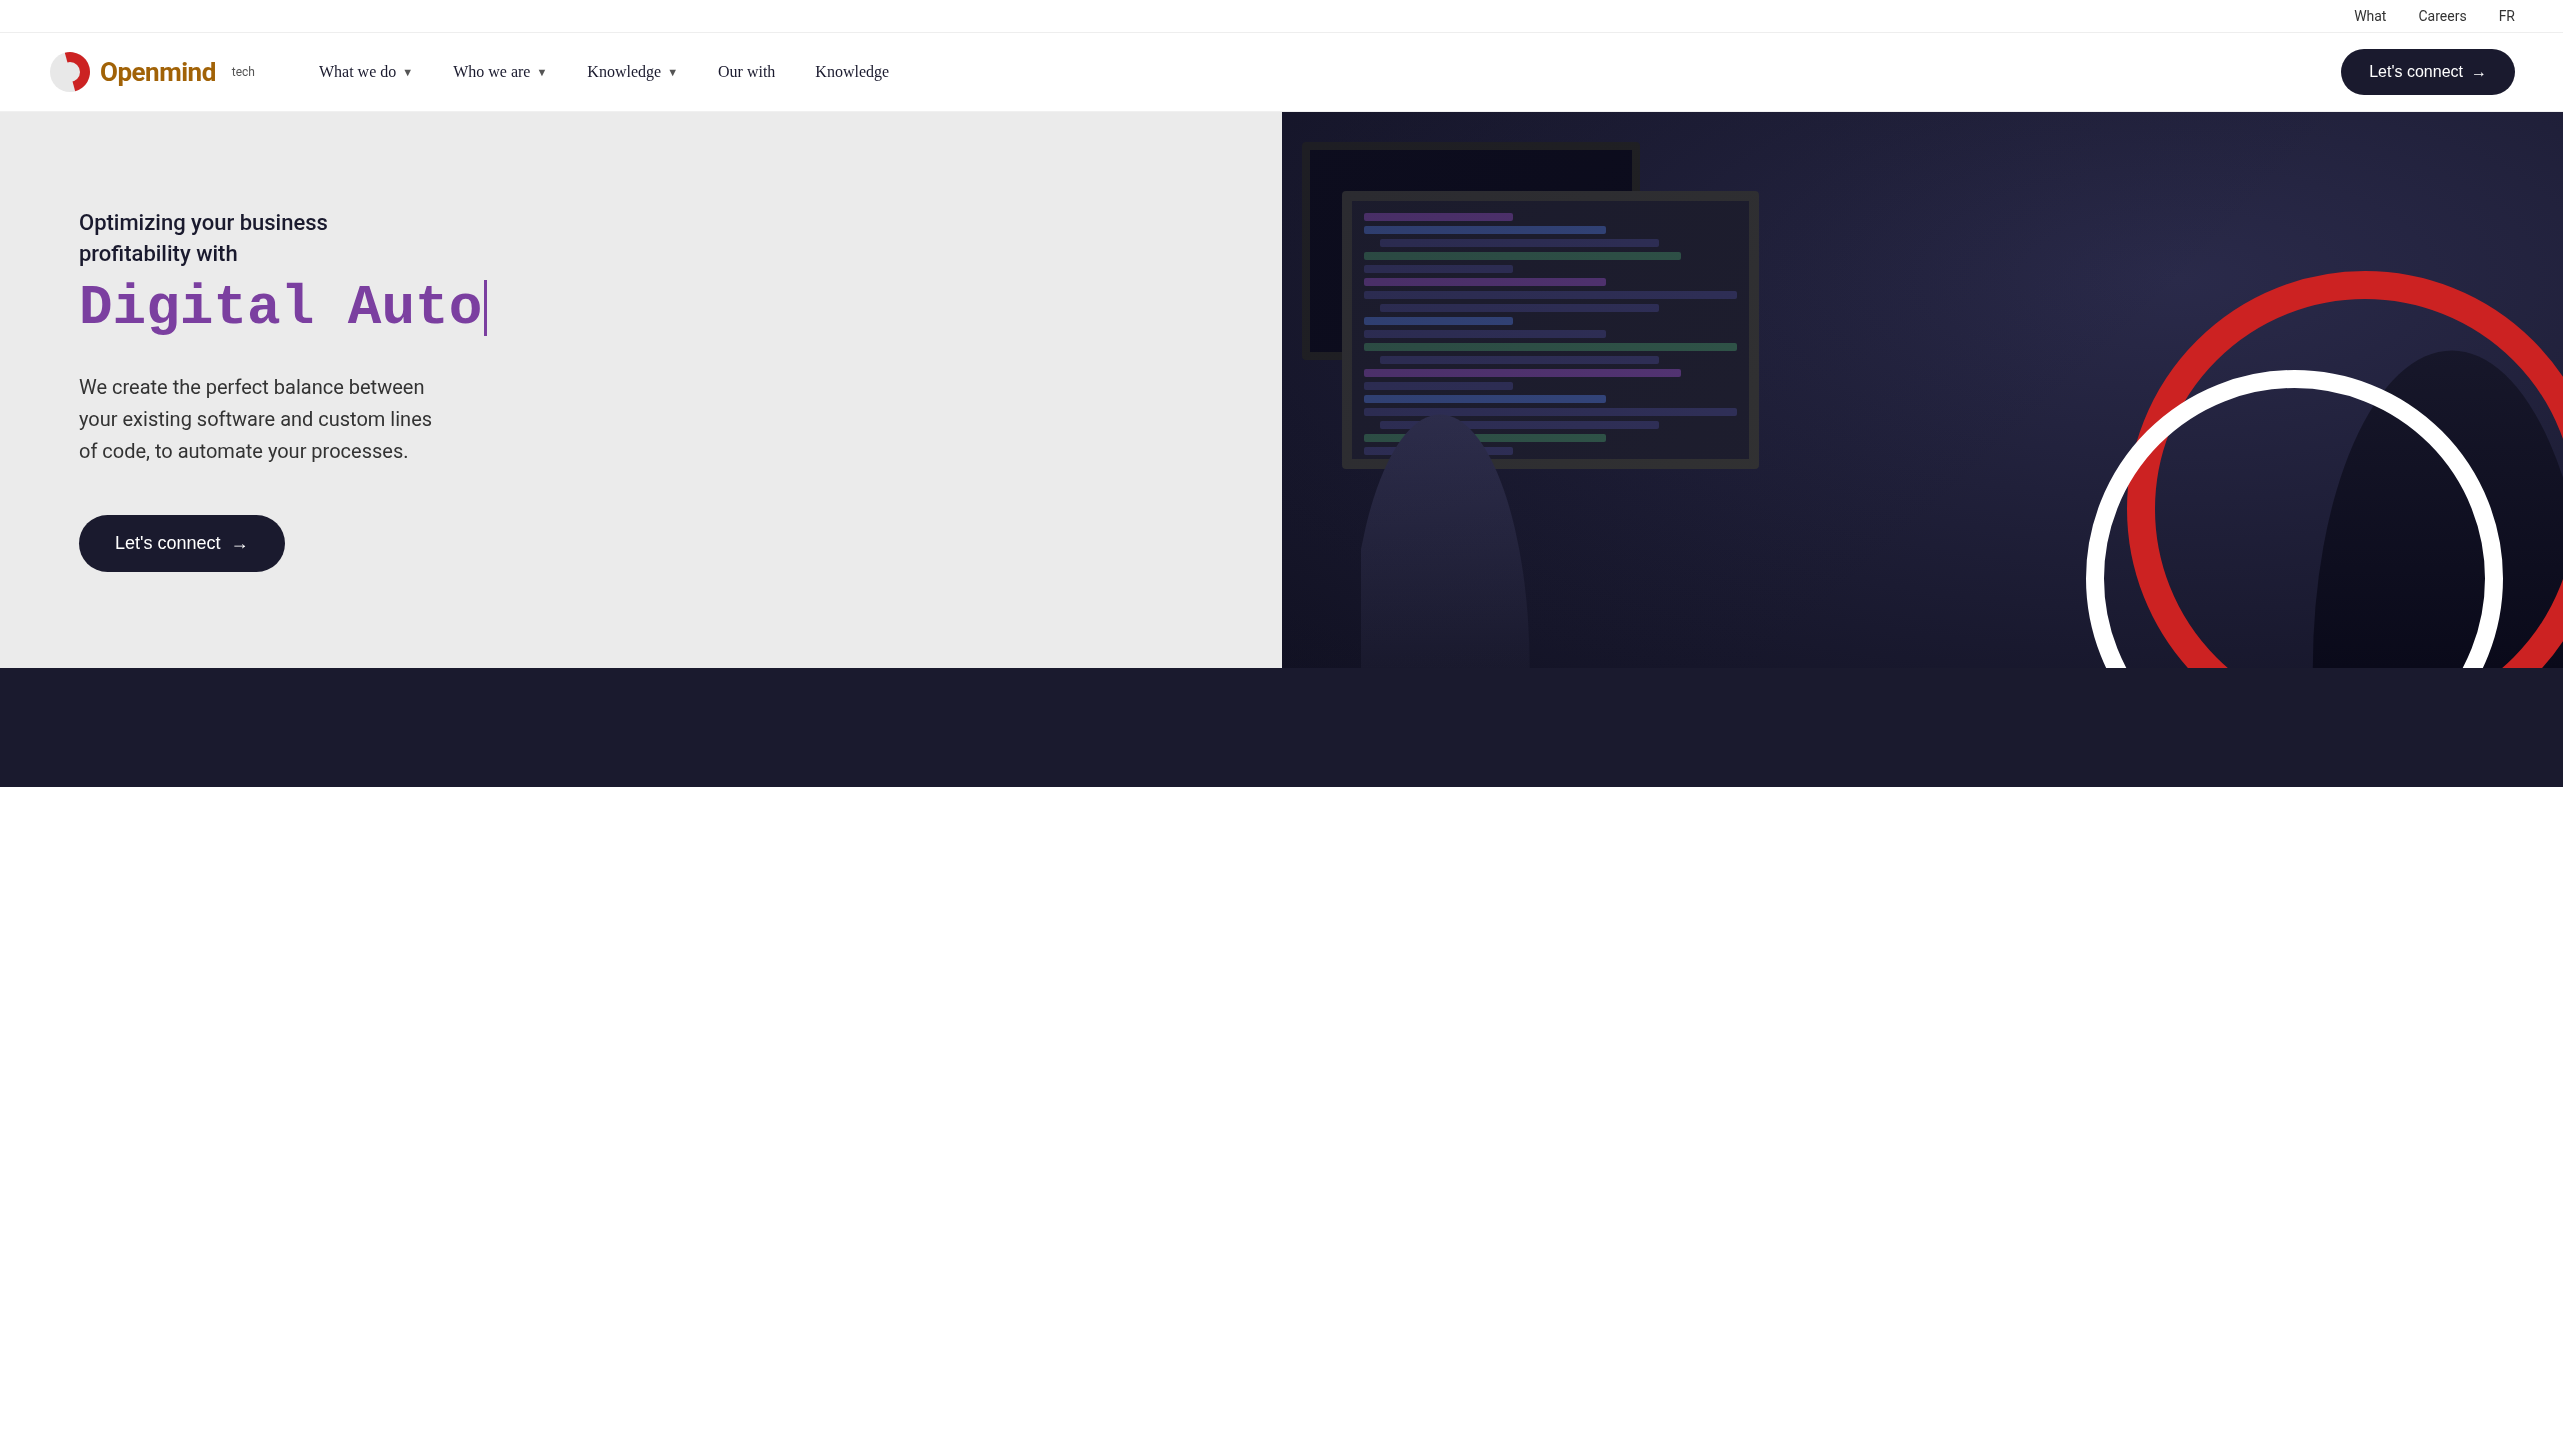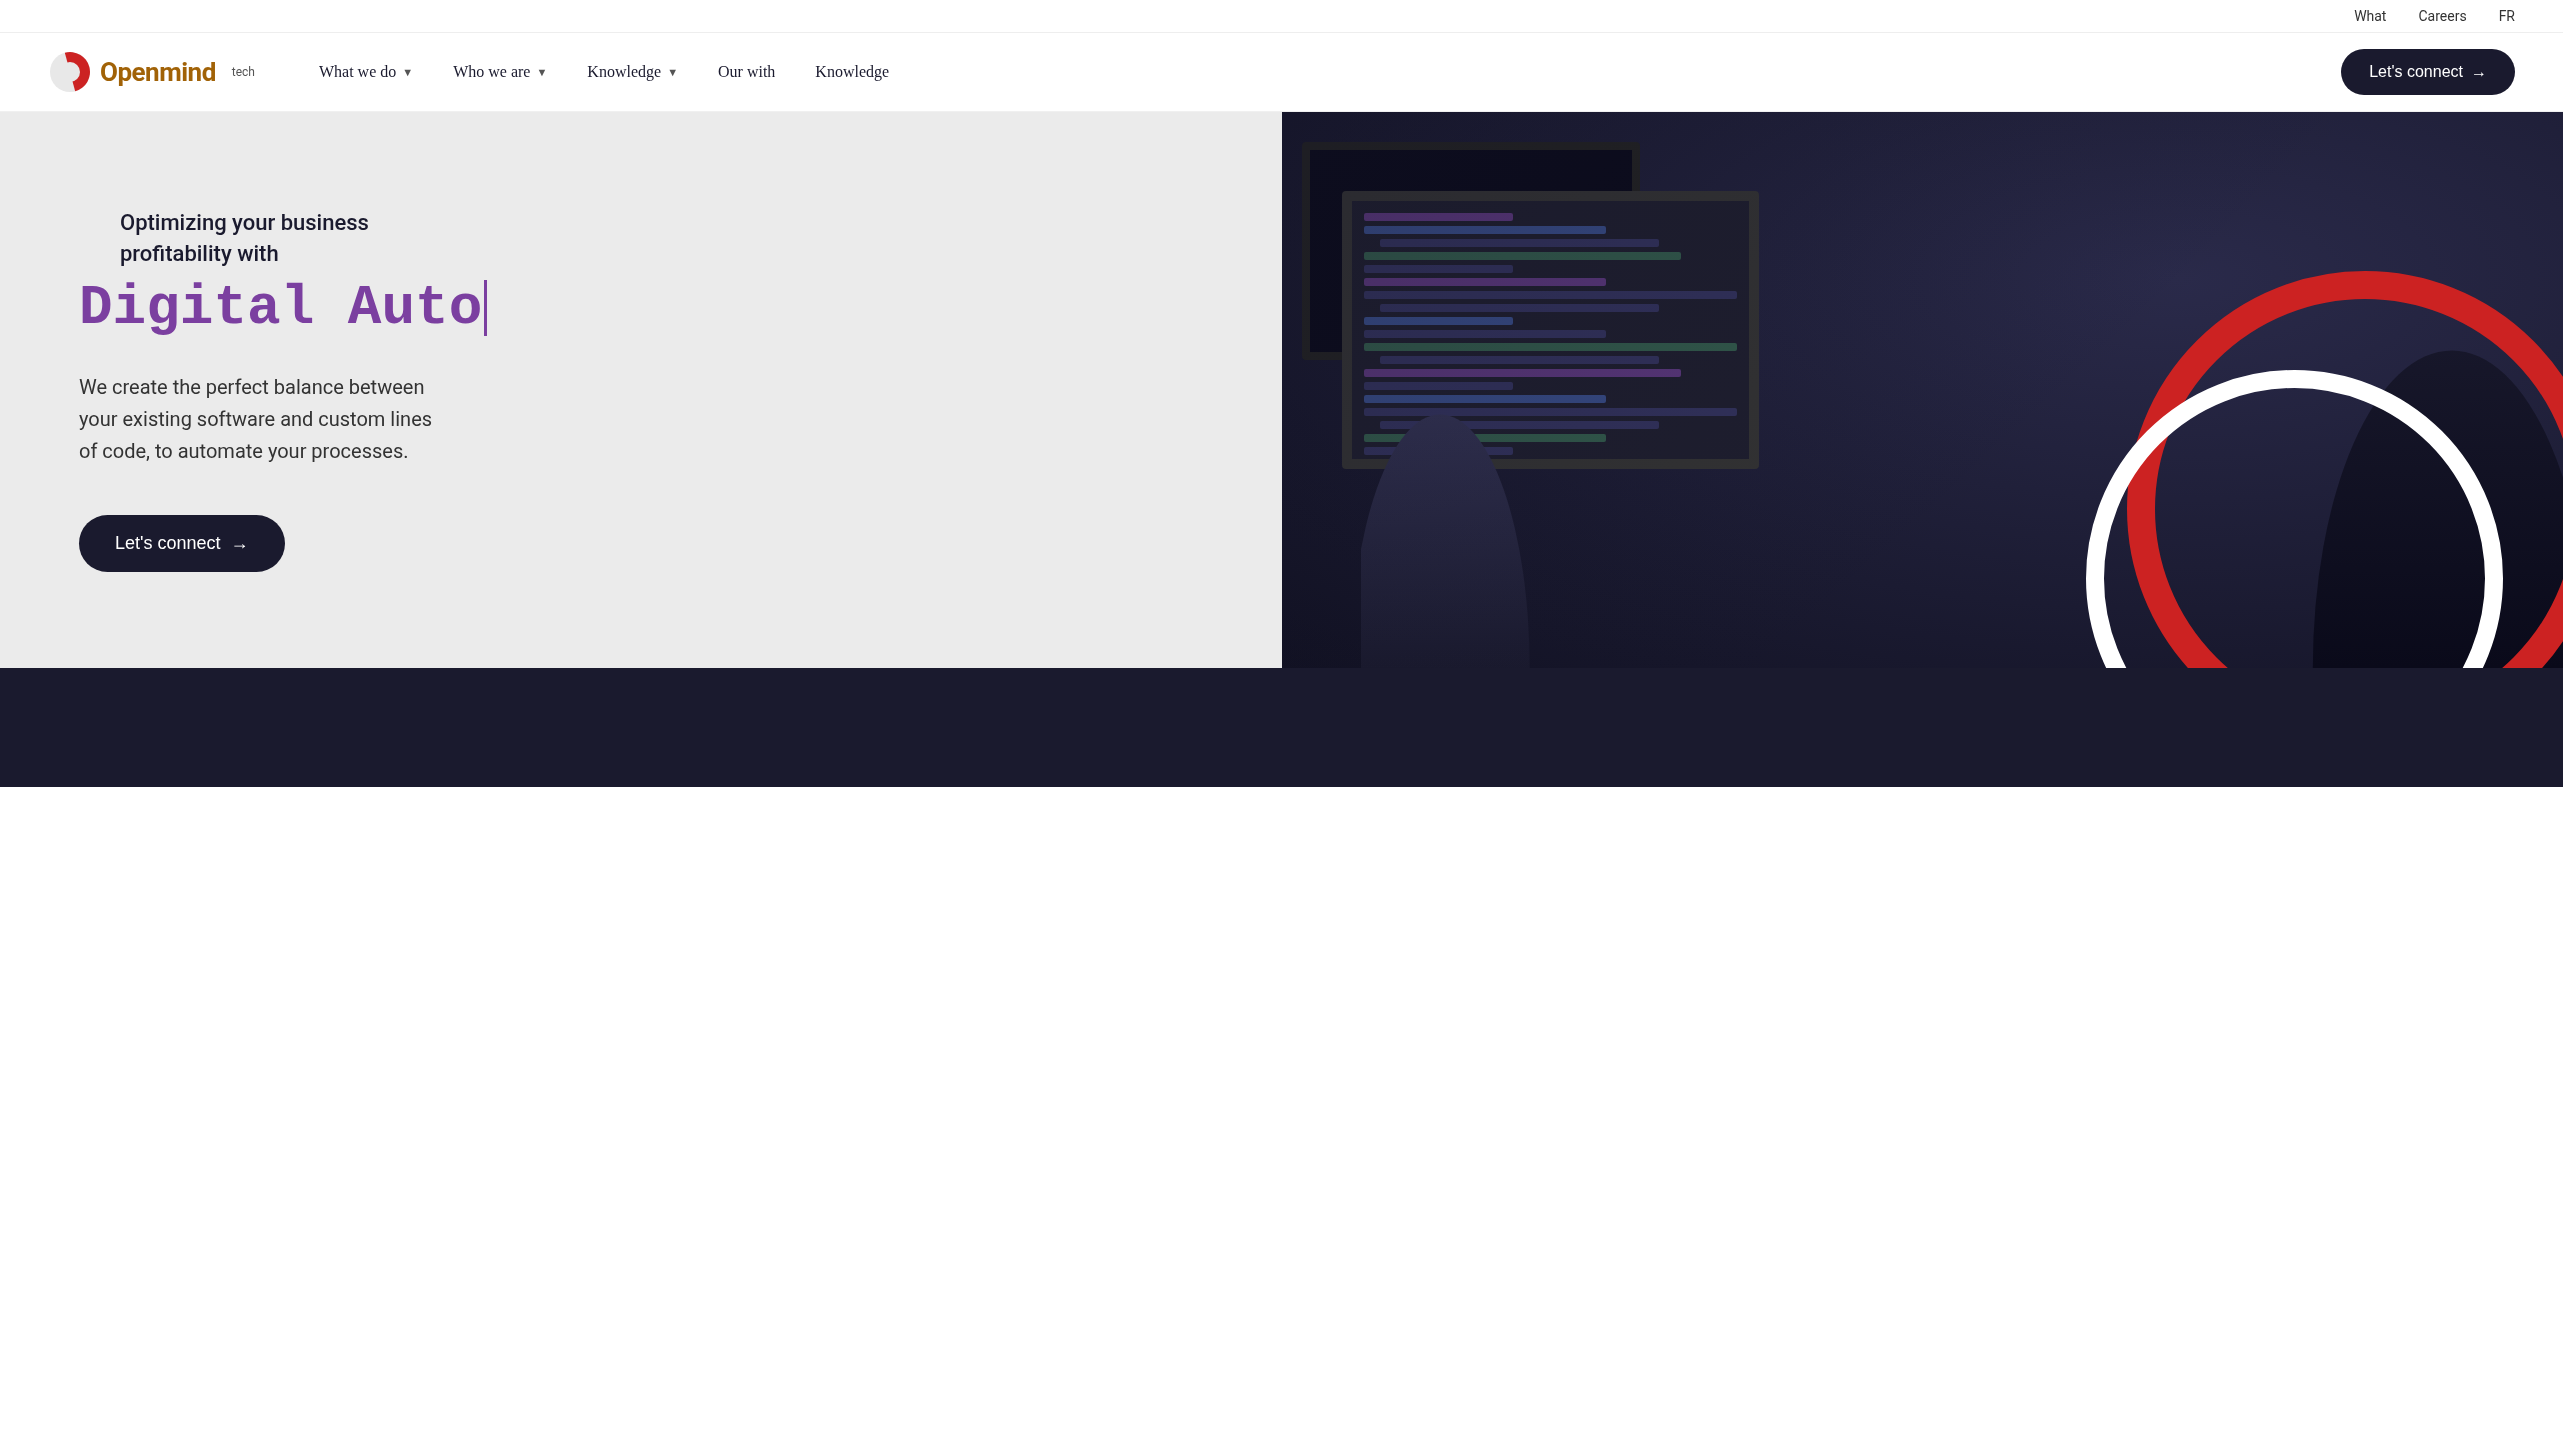--- a/index.html
+++ b/index.html
@@ -136,21 +136,20 @@
       position: relative;
       z-index: 2;
     }
 
     .hero-subtitle {
       font-size: 22px;
       font-weight: 500;
       color: #1a1a2e;
       line-height: 1.4;
       margin-bottom: 8px;
-      margin-left: 41px;
     }
 
     .hero-typed {
       font-size: 56px;
       font-weight: 700;
       color: #7b3fa0;
       line-height: 1.1;
       margin-bottom: 32px;
       font-family: Liberation Mono, monospace;
     }

